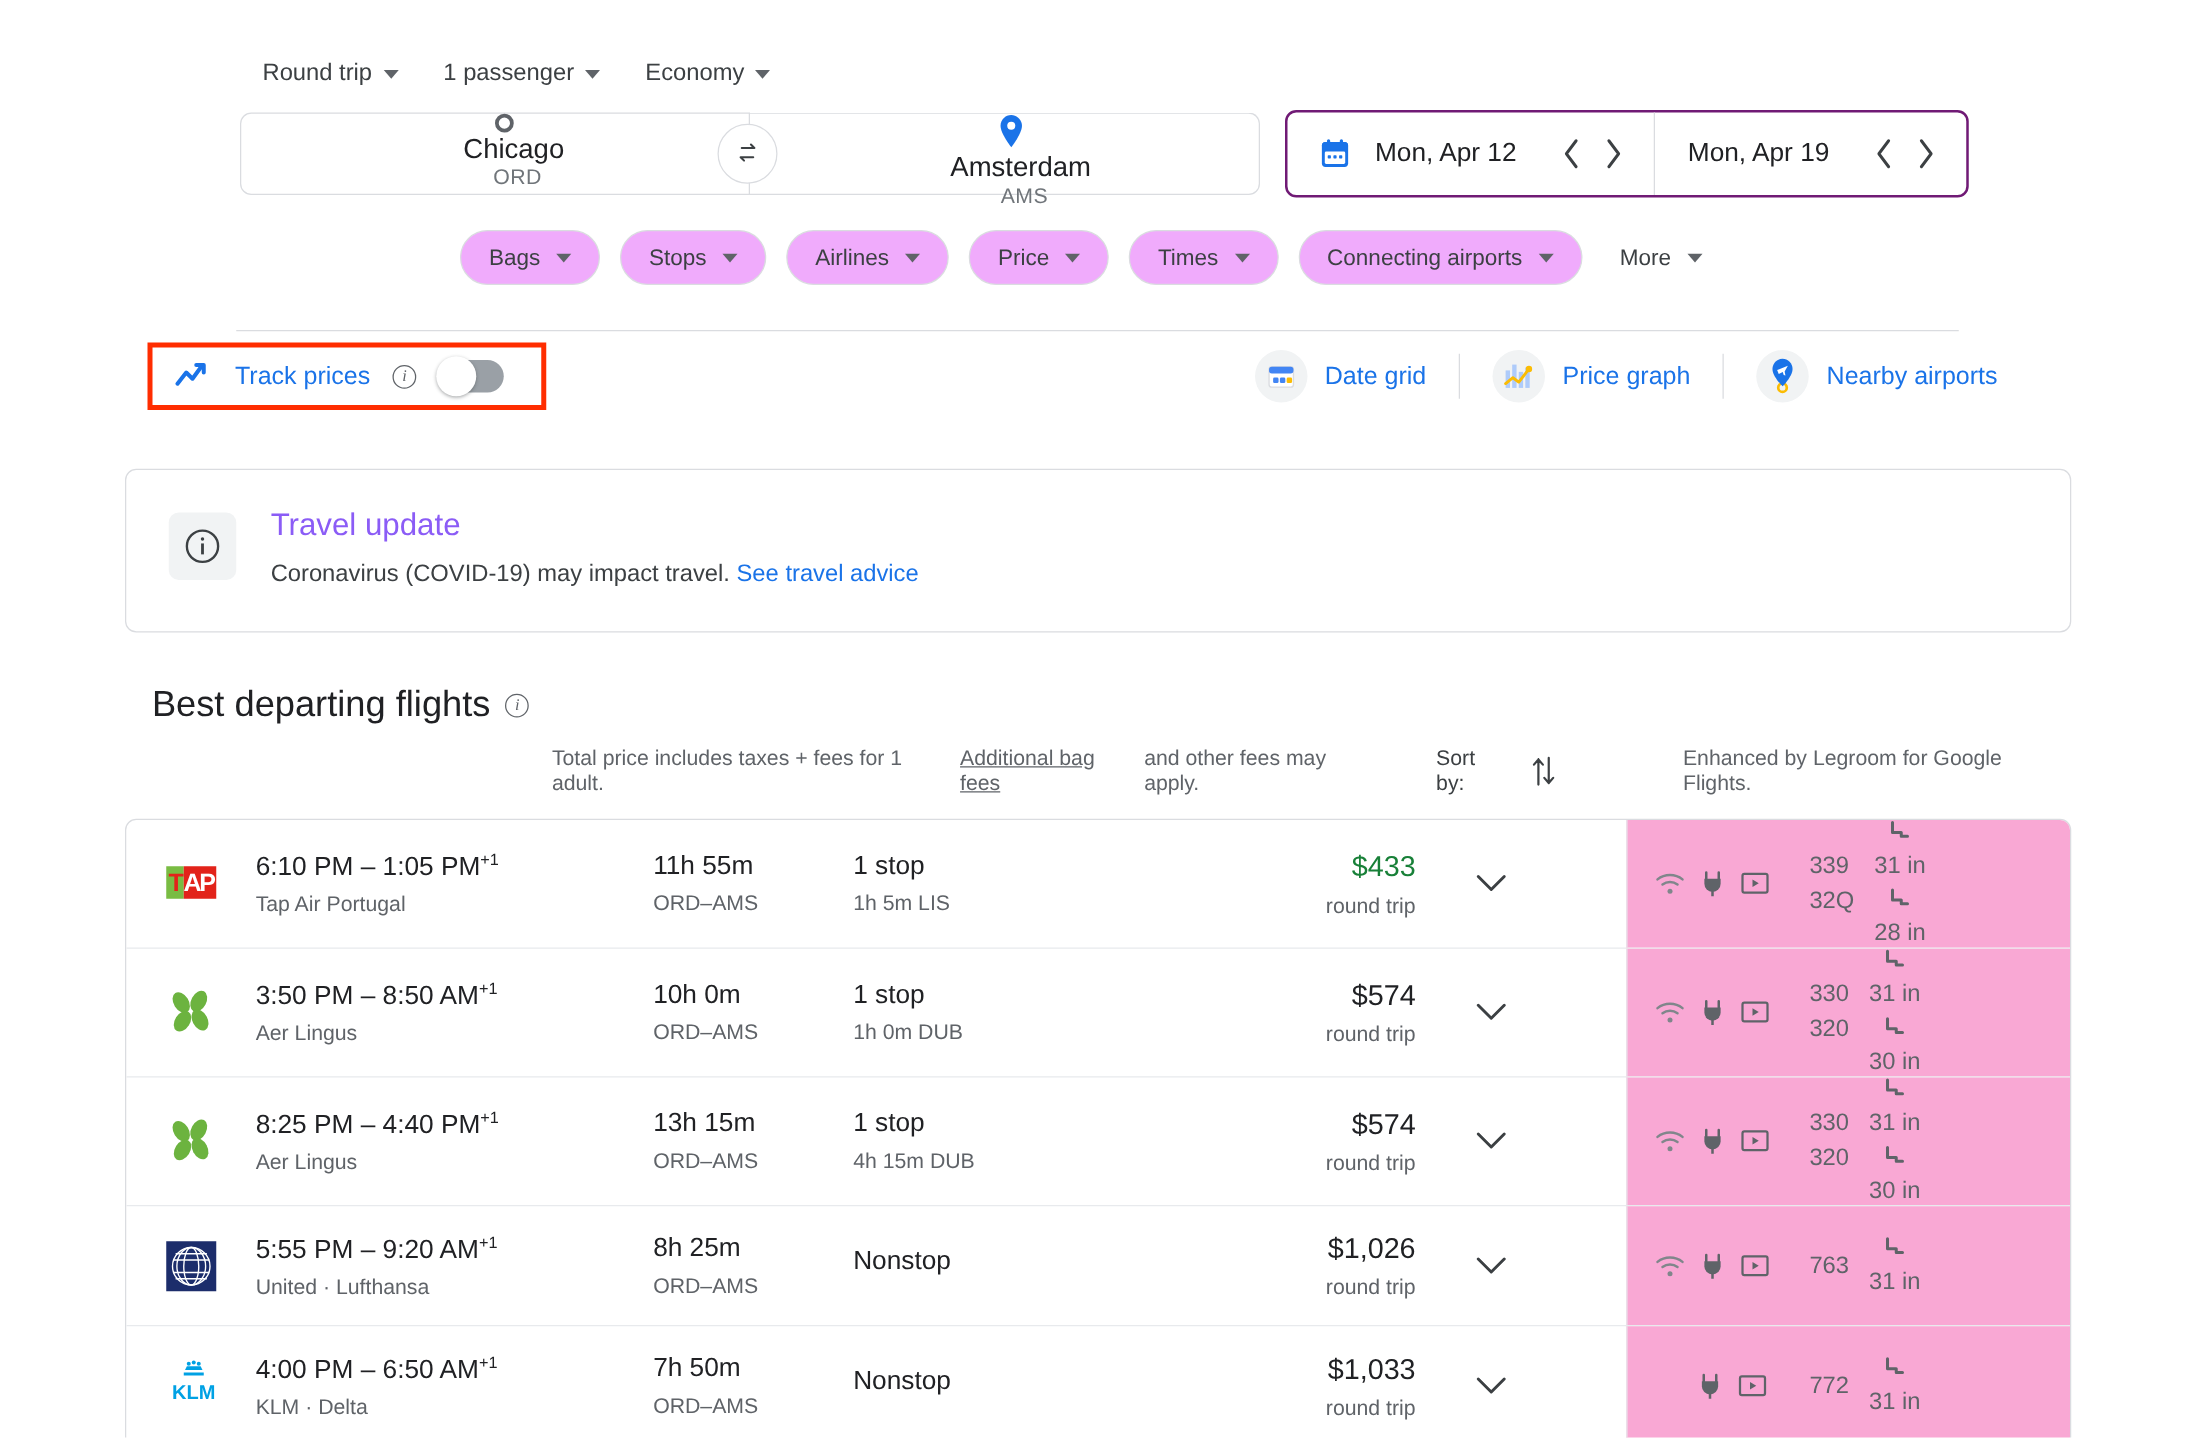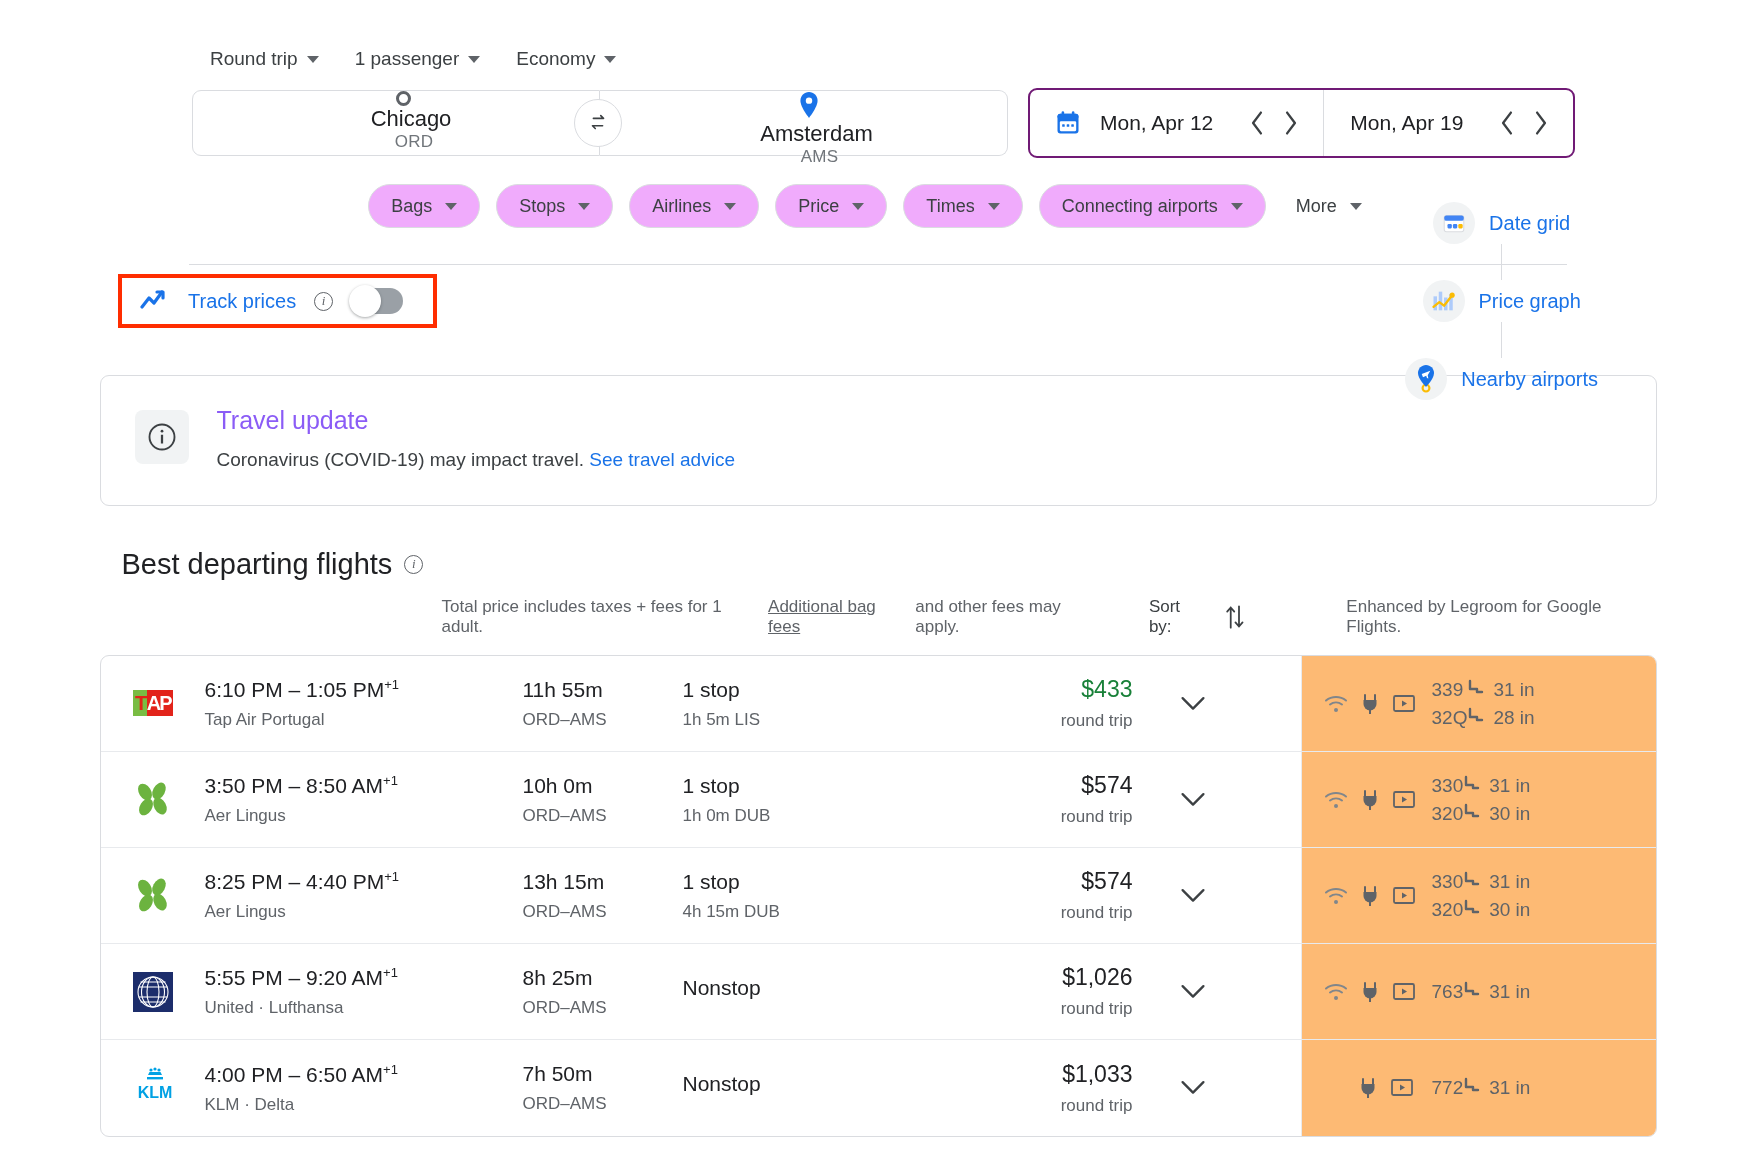--- a/index.html
+++ b/index.html
@@ -126,21 +126,21 @@
   }
   .toggle {
     width: 52px; height: 26px; border-radius: 13px;
     background: #9aa0a6; position: relative; cursor: pointer; flex: none;
   }
   .toggle::after {
     content: ""; position: absolute; left: -2px; top: -3px;
     width: 32px; height: 32px; border-radius: 50%;
     background: #fff; box-shadow: 0 1px 3px rgba(60,64,67,.45);
   }
-  .tool-links { display: flex; align-items: center; flex-direction: column; }
+  .tool-links { display: flex; align-items: center; }
   .tool-link {
     display: flex; align-items: center; gap: 14px;
     color: #1a73e8; font-size: 20px; cursor: pointer;
     padding: 0 26px;
   }
   .vsep { width: 1px; height: 36px; background: #dadce0; }
   .tool-ic { width: 42px; height: 42px; border-radius: 50%; background:#f1f3f4;
              display:flex; align-items:center; justify-content:center; flex:none;}
 
   
@@ -197,28 +197,28 @@
   .col-dur  { width: 160px; }
   .col-stop { width: 250px; }
   .col-price{ width: 200px; text-align: right; }
   .t1 { font-size: 21px; color: #202124; }
   .t1 sup { font-size: 13px; }
   .t2 { font-size: 17px; color: #5f6368; margin-top: 8px; }
   .price { font-size: 23px; color: #202124; }
   .price.green { color: #188038; }
   .expand { width: 120px; display: flex; align-items: center; justify-content: center; cursor: pointer;}
   .amen {
-    width: 355px; flex: none; background: #fdba74;
-    display: flex; align-items: center; 
+    width: 355px; flex: none; background: #f9a8d4;
+    display: flex; align-items: center; gap: 16px;
     padding: 0 20px 0 22px; border-left: 1px solid #e8eaed;
   }
   .amen-icons { display: flex; align-items: center; gap: 14px; width: 108px; }
   .amen-nums { display: flex; gap: 18px; font-size: 19px; color: #5f6368; }
   .amen-col { display: flex; flex-direction: column; gap: 6px; }
-  .amen-leg { display: flex; gap: 8px; }
+  .amen-leg { display: flex; align-items: center; gap: 8px; flex-direction: column; }
   .spacer-ic { width: 22px; height: 22px; }
 </style>
 </head>
 <body>
 
 <div class="page">
 
   <div class="opts-row">
     <div class="opt">
       <span>Round trip</span>

